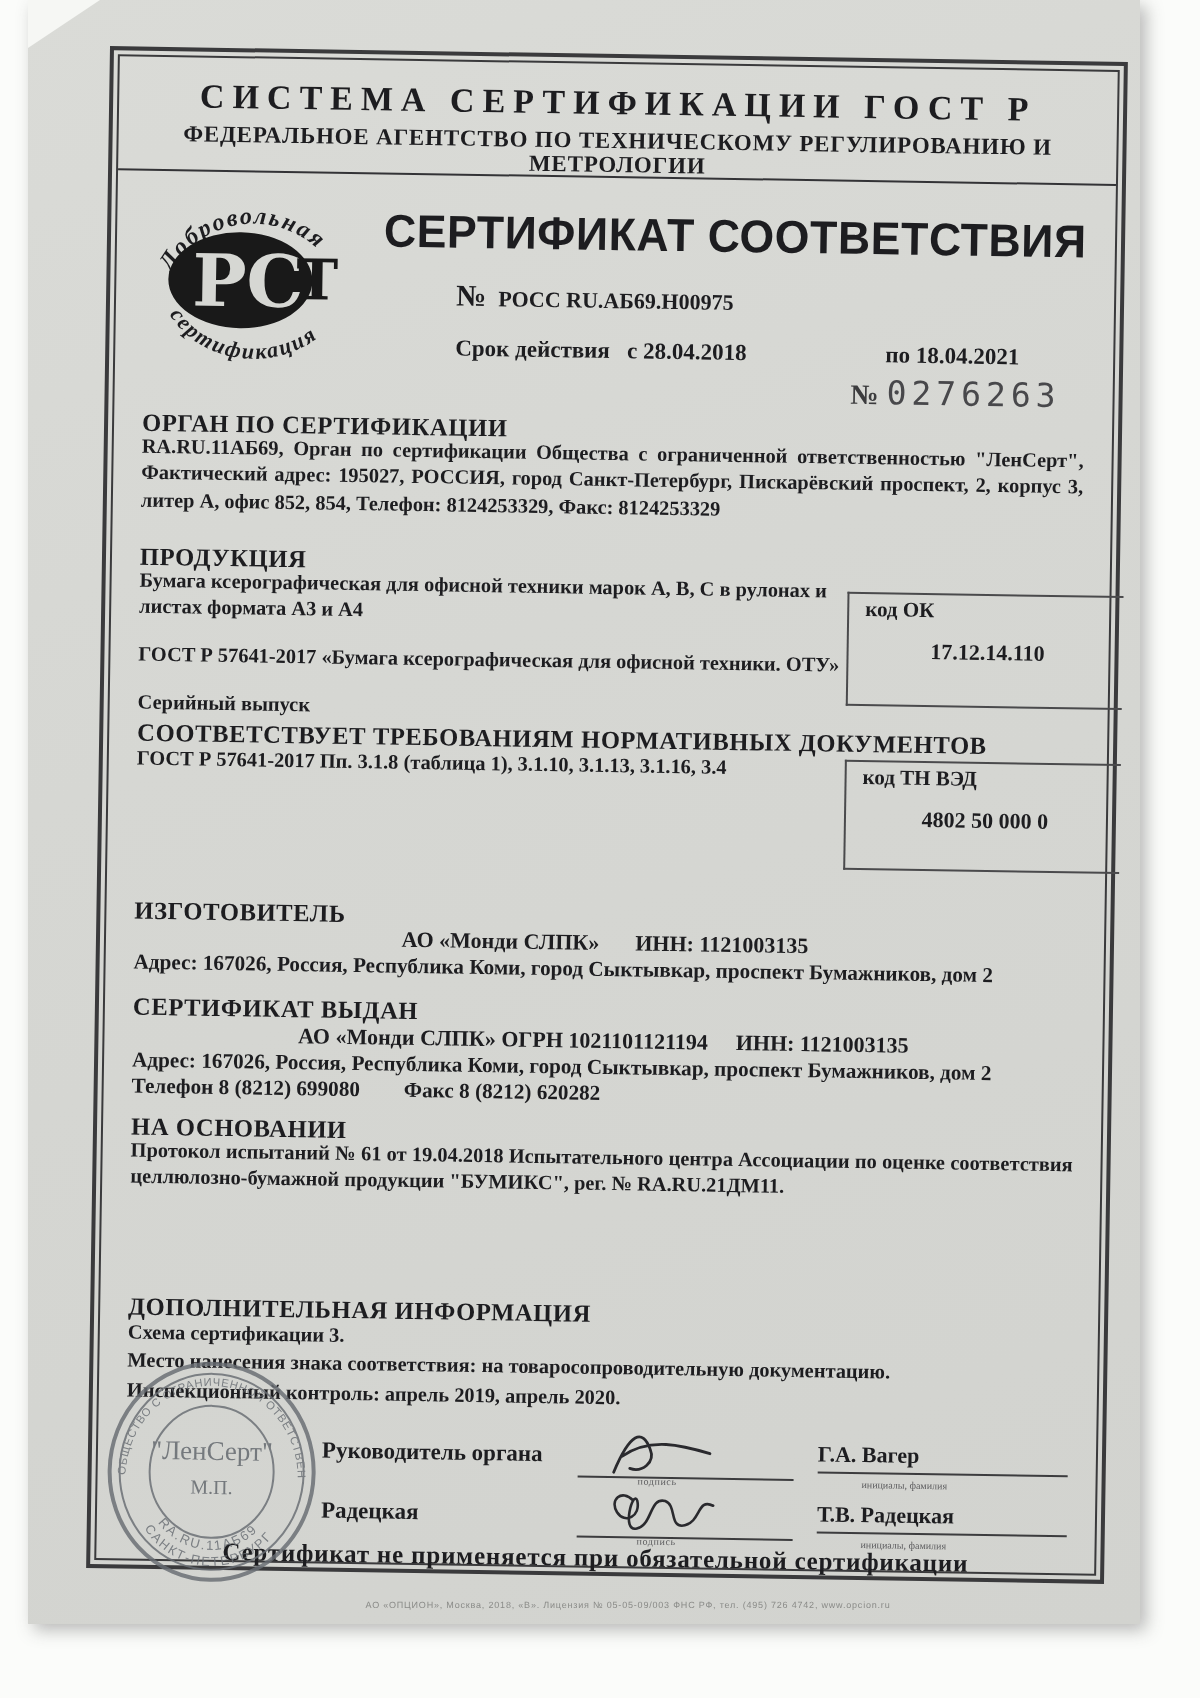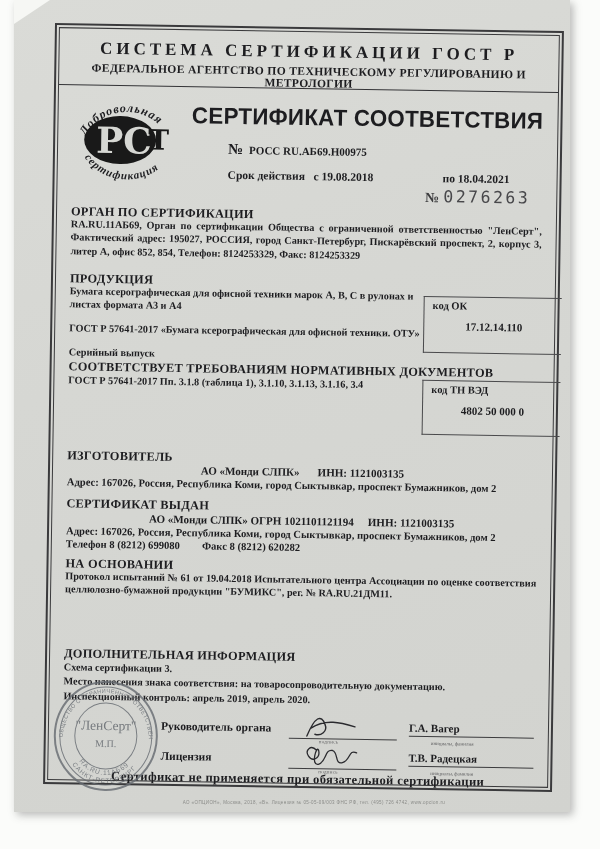--- a/index.html
+++ b/index.html
@@ -155,21 +155,21 @@
             <text x="78" y="58" font-family="DejaVu Serif, serif" font-size="28" font-weight="bold" fill="#191919">Т</text>
           </svg>
         </div>
 
         <div class="cert-title">СЕРТИФИКАТ СООТВЕТСТВИЯ</div>
         <div class="cert-no">
           <span class="nosign">№</span><span>РОСС RU.АБ69.Н00975</span>
         </div>
         <div class="validity">
           <span>Срок действия</span>&nbsp;&nbsp;
-          <span>с 19.08.2018</span>
+          <span>с 28.04.2018</span>
           <span class="to">по 18.04.2021</span>
         </div>
         <div class="serial">
           <span class="nosign">№</span>
           <span class="digits">0276263</span>
         </div>
 
         <div class="sec sec-h organ-h">ОРГАН ПО СЕРТИФИКАЦИИ</div>
         <div class="sec body-t organ-t">RA.RU.11АБ69, Орган по сертификации Общества с ограниченной ответственностью "ЛенСерт", Фактический адрес: 195027, РОССИЯ, город Санкт-Петербург, Пискарёвский проспект, 2, корпус 3, литер А, офис 852, 854, Телефон: 8124253329, Факс: 8124253329</div>
 
@@ -247,21 +247,21 @@
             <svg width="80" height="28" viewBox="0 0 80 28">
               <path d="M6,24 C14,4 20,2 24,12 C27,19 20,24 14,22 M10,16 C24,6 40,10 54,14" stroke="#2a2a2e" stroke-width="1.4" fill="none" stroke-linecap="round"></path>
             </svg>
             <div class="sig-cap">подпись</div>
           </div>
           <div class="sig-name">Г.А. Вагер</div>
           <div class="name-cap">инициалы, фамилия</div>
         </div>
 
         <div class="sig-row sig2">
-          <div class="sig-role">Лицензия</div>
+          <div class="sig-role">Радецкая</div>
           <div class="sig-line">
             <svg width="80" height="30" viewBox="0 0 80 30">
               <path d="M16,8 C10,2 4,8 8,14 C12,20 20,16 18,8 C16,2 10,24 18,22 C26,20 24,6 32,8 C38,10 34,22 42,20 C50,18 48,6 56,10" stroke="#2a2a2e" stroke-width="1.3" fill="none" stroke-linecap="round"></path>
             </svg>
             <div class="sig-cap">подпись</div>
           </div>
           <div class="sig-name">Т.В. Радецкая</div>
           <div class="name-cap">инициалы, фамилия</div>
         </div>
 

